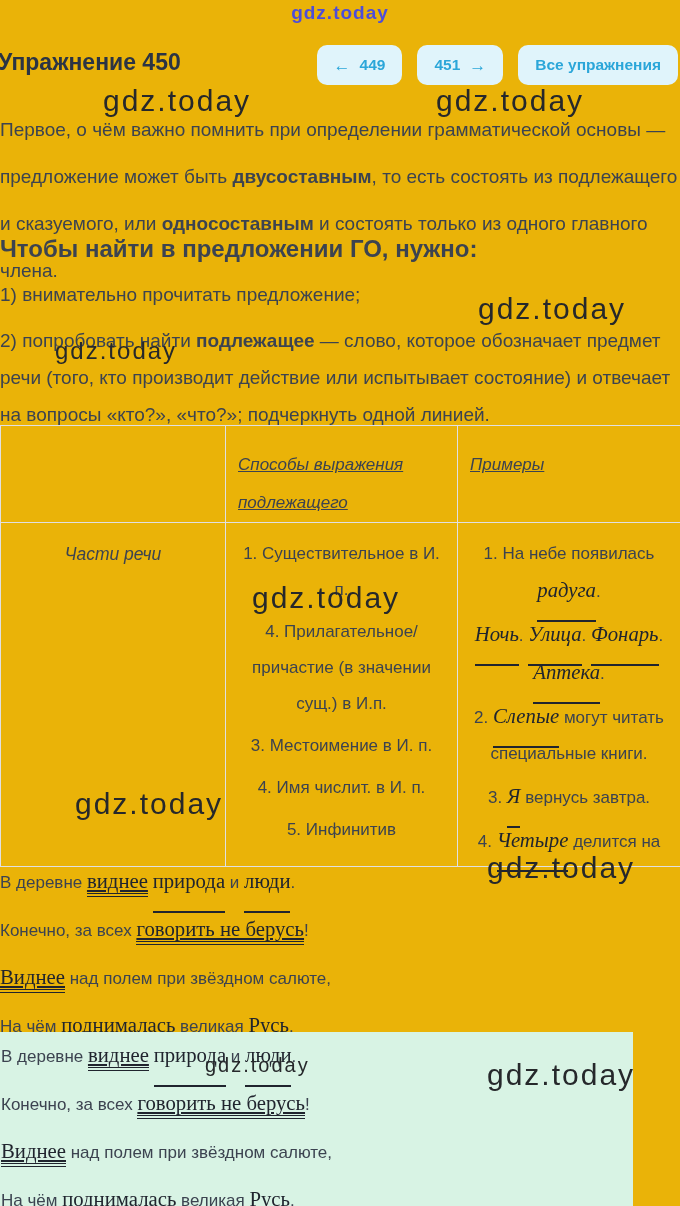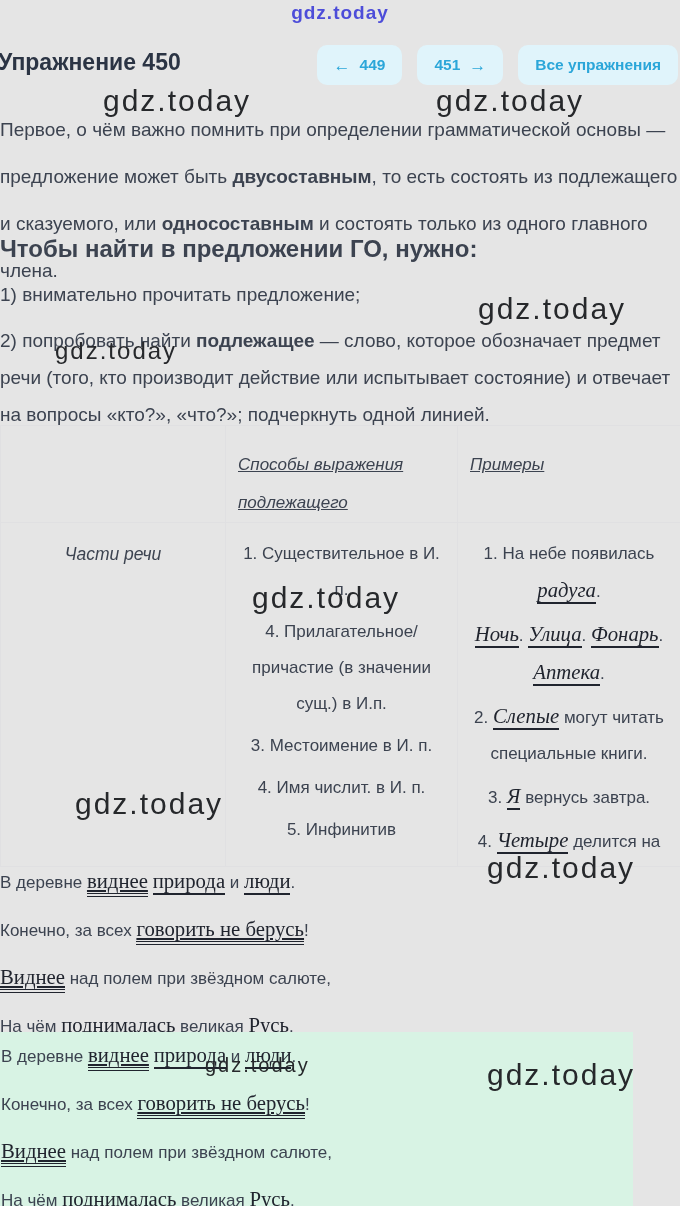--- a/index.html
+++ b/index.html
@@ -1,19 +1,19 @@
 <!DOCTYPE html>
 <html><head>
 <meta charset="utf-8">
 <style>
   * { margin:0; padding:0; box-sizing:border-box; }
   html,body { background:#ffffff; }
   .page {
     position:relative; width:680px; height:1206px; overflow:hidden;
-    background:#e5e5e5; font-family:"Liberation Sans", sans-serif; color:#3c4350;
+    background:#eab308; font-family:"Liberation Sans", sans-serif; color:#3c4350;
   }
   
   .logo {
     position:absolute; top:2px; left:0; width:680px; text-align:center;
     font-size:19px; font-weight:600; color:#4d4dd9; letter-spacing:1px;
   }
   
   .title {
     position:absolute; top:49px; left:-2px; font-size:23px; font-weight:700;
     color:#2b3444; white-space:nowrap;
@@ -27,21 +27,21 @@
   }
   .arr { font-size:17px; line-height:1; }
   
   .p1 { position:absolute; top:106px; left:0; width:680px; font-size:19px; line-height:47px; }
   .p2 { position:absolute; top:234px; left:0; width:680px; font-size:24px; line-height:30px; font-weight:700; }
   .s1 { position:absolute; top:280px; left:0; width:560px; font-size:19px; line-height:30px; }
   .s2 { position:absolute; top:322px; left:0; width:674px; font-size:19px; line-height:37px; }
   .b { font-weight:700; }
   .i { font-style:italic; }
   .ser { font-family:"Liberation Serif", serif; font-size:1.22em; color:#20242e; }
-  .u1 { border-bottom:2px solid #20242e; padding-bottom:1px; }
+  .u1 { border-bottom:2px solid #20242e; padding-bottom:19px; }
   .u2 { border-bottom:4px double #20242e; padding-bottom:1px;text-decoration:underline; }
   
   table.grid {
     position:absolute; top:425px; left:0; width:680px; height:427px;
     border-collapse:collapse; table-layout:fixed;
   }
   table.grid td {
     border:1px solid #e0e0e2; vertical-align:top; font-size:17px;
   }
   col.c1 { width:225px; } col.c2 { width:232px; } col.c3 { width:223px; }

